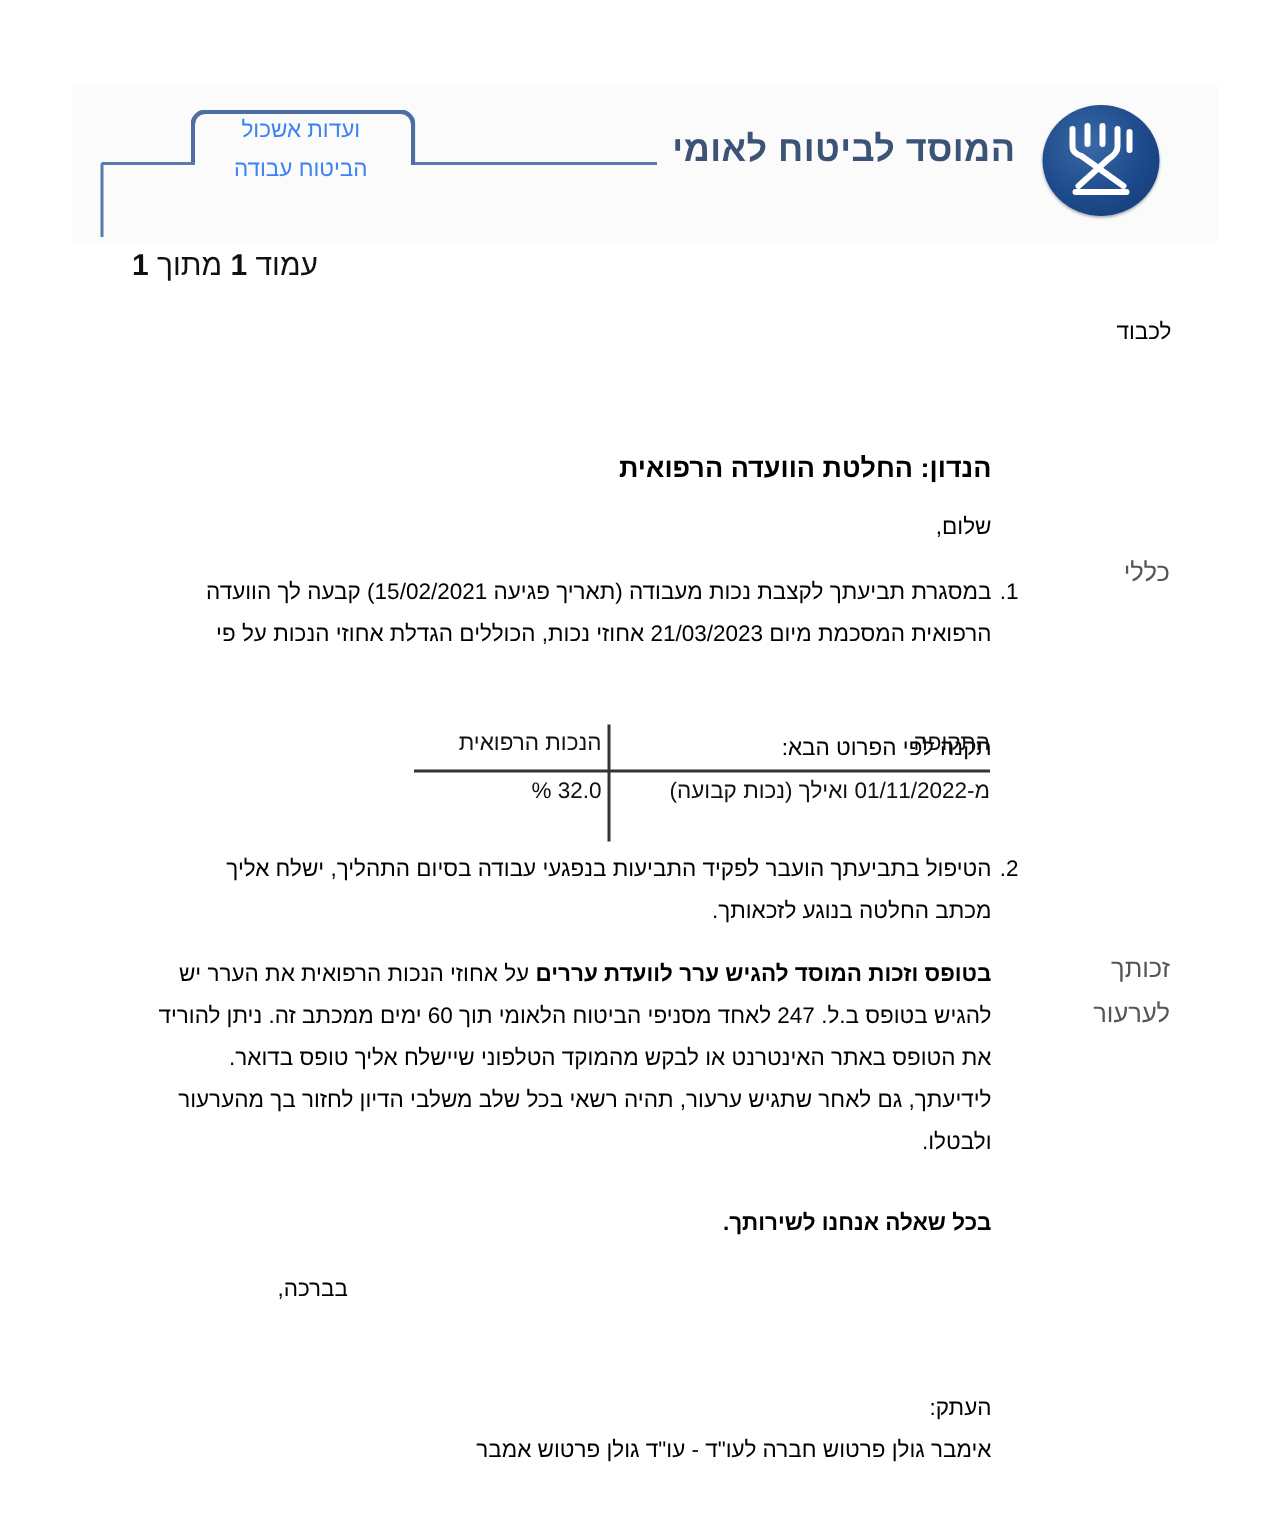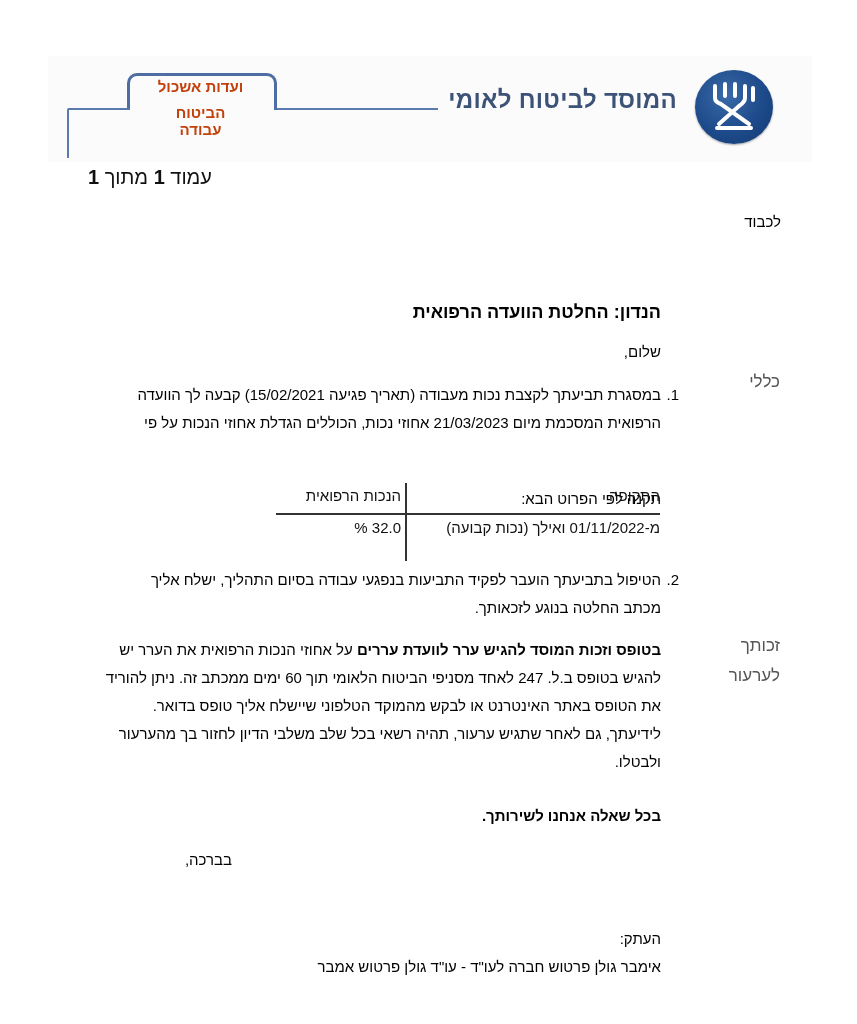--- a/index.html
+++ b/index.html
@@ -43,21 +43,21 @@
       position: absolute; left: 68px; top: 108px; width: 62px; height: 2px;
       background: #5b7bb0;
     }
     .tab-left-vertical {
       position: absolute; left: 67px; top: 108px; width: 2px; height: 50px;
       background: #5b7bb0;
       border-radius: 2px 0 0 0;
     }
     .dept-line1, .dept-line2 {
       position: absolute; right: 610px; width: 120px; text-align: center;
-      font-size: 15px; font-weight: bold; color: #c2410c; padding-left: 27px;
+      font-size: 15px; font-weight: normal; color: #3b82f6; padding-left: 27px;
     }
     .dept-line1 { top: 78px; }
     .dept-line2 { top: 104px; }
 
     .page-count {
       position: absolute; right: 645px; top: 166px;
       font-size: 20px; color: #111; white-space: nowrap;
     }
     .page-count b { font-weight: bold; }
 

